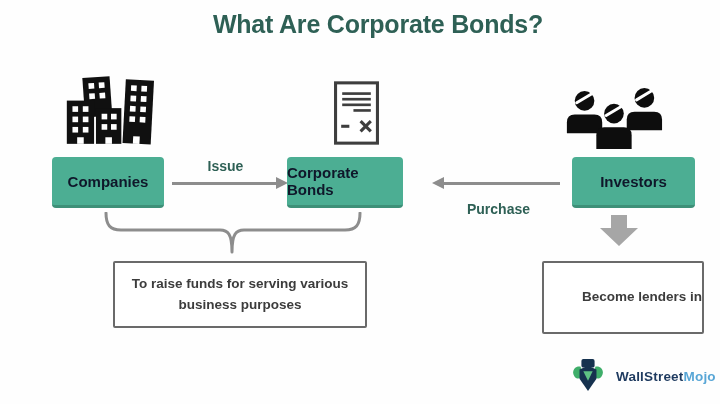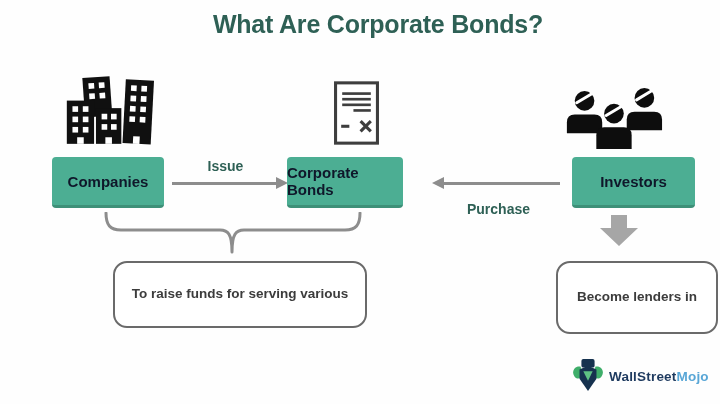--- a/index.html
+++ b/index.html
@@ -33,28 +33,28 @@
   #purchase-head{left:432px;border-top:6.5px solid transparent;border-bottom:6.5px solid transparent;border-right:12px solid var(--arrowGray);}
   .icon{position:absolute;}
   #buildings{left:64px;top:74px;width:94px;height:72px;}
   #bond-doc{left:333px;top:80px;width:47px;height:66px;}
   #persons{left:561px;top:88px;width:104px;height:62px;}
   #brace{left:101px;top:212px;width:264px;height:42px;}
   #brace path{stroke:var(--arrowGray);stroke-width:3;fill:none;stroke-linecap:round;stroke-linejoin:round;}
   #down-arrow{left:600px;top:215px;width:38px;height:31px;}
   #down-arrow polygon{fill:var(--blockArrow);}
   .callout{
-    position:absolute;background:#fff;border:2.5px solid var(--calloutBorder);border-radius:14px;
+    position:absolute;background:#fff;border:2.5px solid var(--calloutBorder);border-radius:2px;
     display:flex;align-items:center;justify-content:center;text-align:center;
     font-size:13.5px;font-weight:700;color:var(--calloutText);line-height:1.5;
   }
   #callout-funds{left:113px;top:261px;width:250px;height:63px;}
-  #callout-lenders{left:556px;top:261px;width:158px;height:69px;}
+  #callout-lenders{left:542px;top:261px;width:158px;height:69px;justify-content:flex-end;}
   .callout .cl{display:block;}
-  .logo{position:absolute;left:572px;top:358px;display:flex;align-items:center;gap:5px;}
+  .logo{position:absolute;left:572px;top:358px;display:flex;align-items:center;gap:12px;}
   .logo svg{width:32px;height:36px;}
   .logo .brand{font-size:13.5px;font-weight:800;letter-spacing:0.2px;white-space:nowrap;}
   .lw{color:var(--logoNavy);}
   .lm{color:var(--logoBlue);}
 </style>
 </head>
 <body>
 
 <div class="canvas">
 
@@ -141,20 +141,21 @@
     <span>Investors</span>
   </div>
 
   <svg id="brace" class="icon" viewBox="0 0 264 42" aria-hidden="true">
     <path d="M5 1 C5 13 9 18 20 18 L119 18 C127 18 131 22 131 40 C131 22 135 18 143 18 L244 18 C255 18 259 13 259 1"></path>
   </svg>
 
   <div class="callout" id="callout-funds">
     <div>
       <span class="cl">To raise funds for serving various</span>
+      <span class="cl">business purposes</span>
     </div>
   </div>
 
   <svg id="down-arrow" class="icon" viewBox="0 0 38 31" aria-hidden="true">
     <polygon points="11,0 27,0 27,13 38,13 19,31 0,13 11,13"></polygon>
   </svg>
 
   <div class="callout" id="callout-lenders">
     <div>
       <span class="cl">Become lenders in</span>

